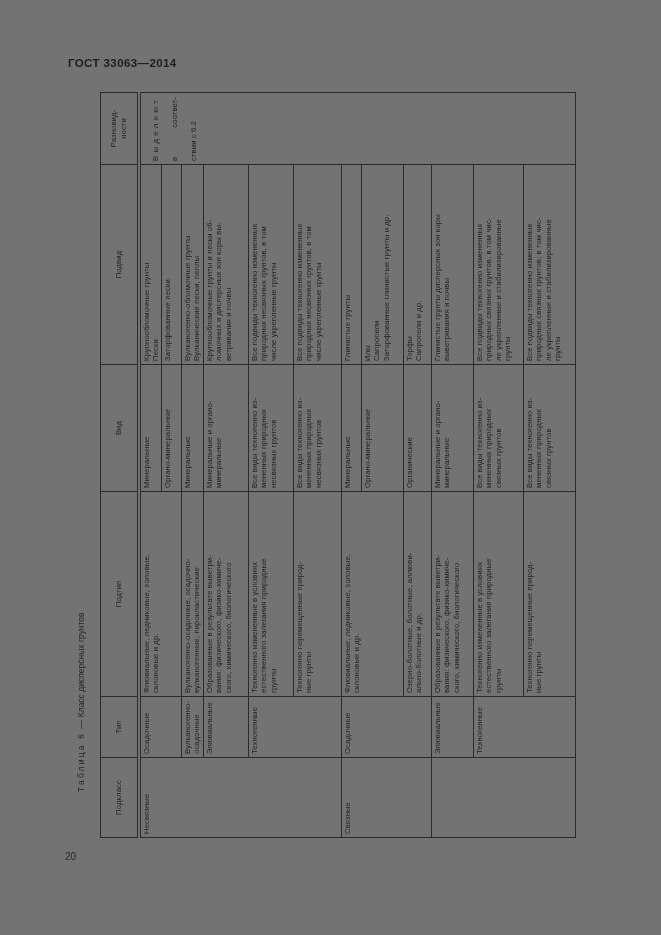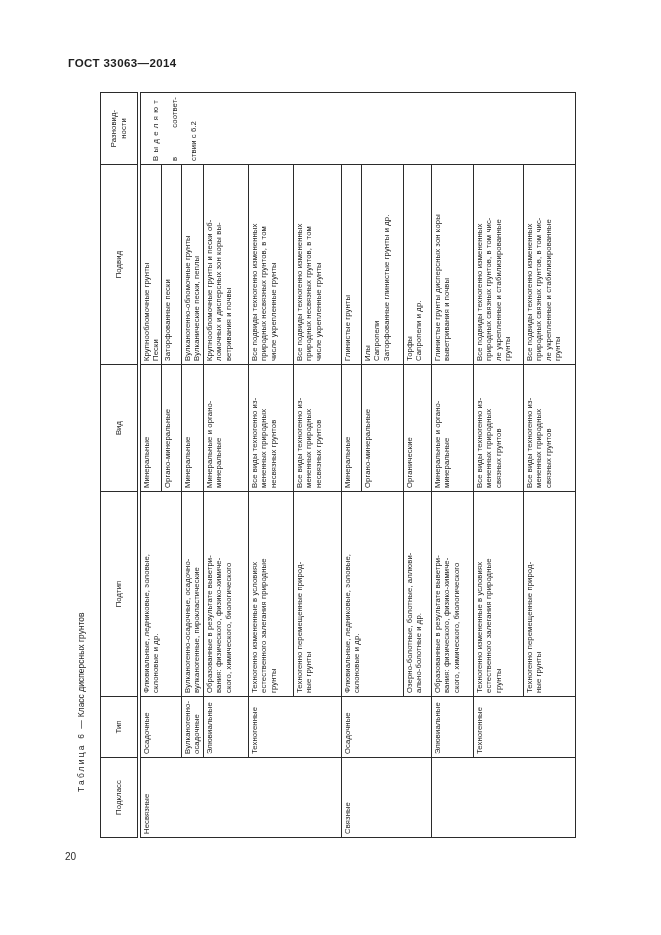--- a/index.html
+++ b/index.html
@@ -1,18 +1,18 @@
 <!DOCTYPE html>
 <html><head>
 <meta charset="utf-8">
 <style>
   * { margin:0; padding:0; box-sizing:border-box; }
   body { background:#e8e8e8; font-family:"Liberation Sans", sans-serif; }
   .page {
-    position:relative; width:661px; height:935px; background:#ffffff;
+    position:relative; width:661px; height:935px; background:#737373;
     overflow:hidden; color:#222;
   }
   .gost-header {
     position:absolute; left:68px; top:57px;
     font-size:11.5px; font-weight:bold; letter-spacing:.4px; color:#1e1e1e;
   }
   .page-number {
     position:absolute; left:65px; top:851px; font-size:10px; color:#2a2a2a;
   }
   

